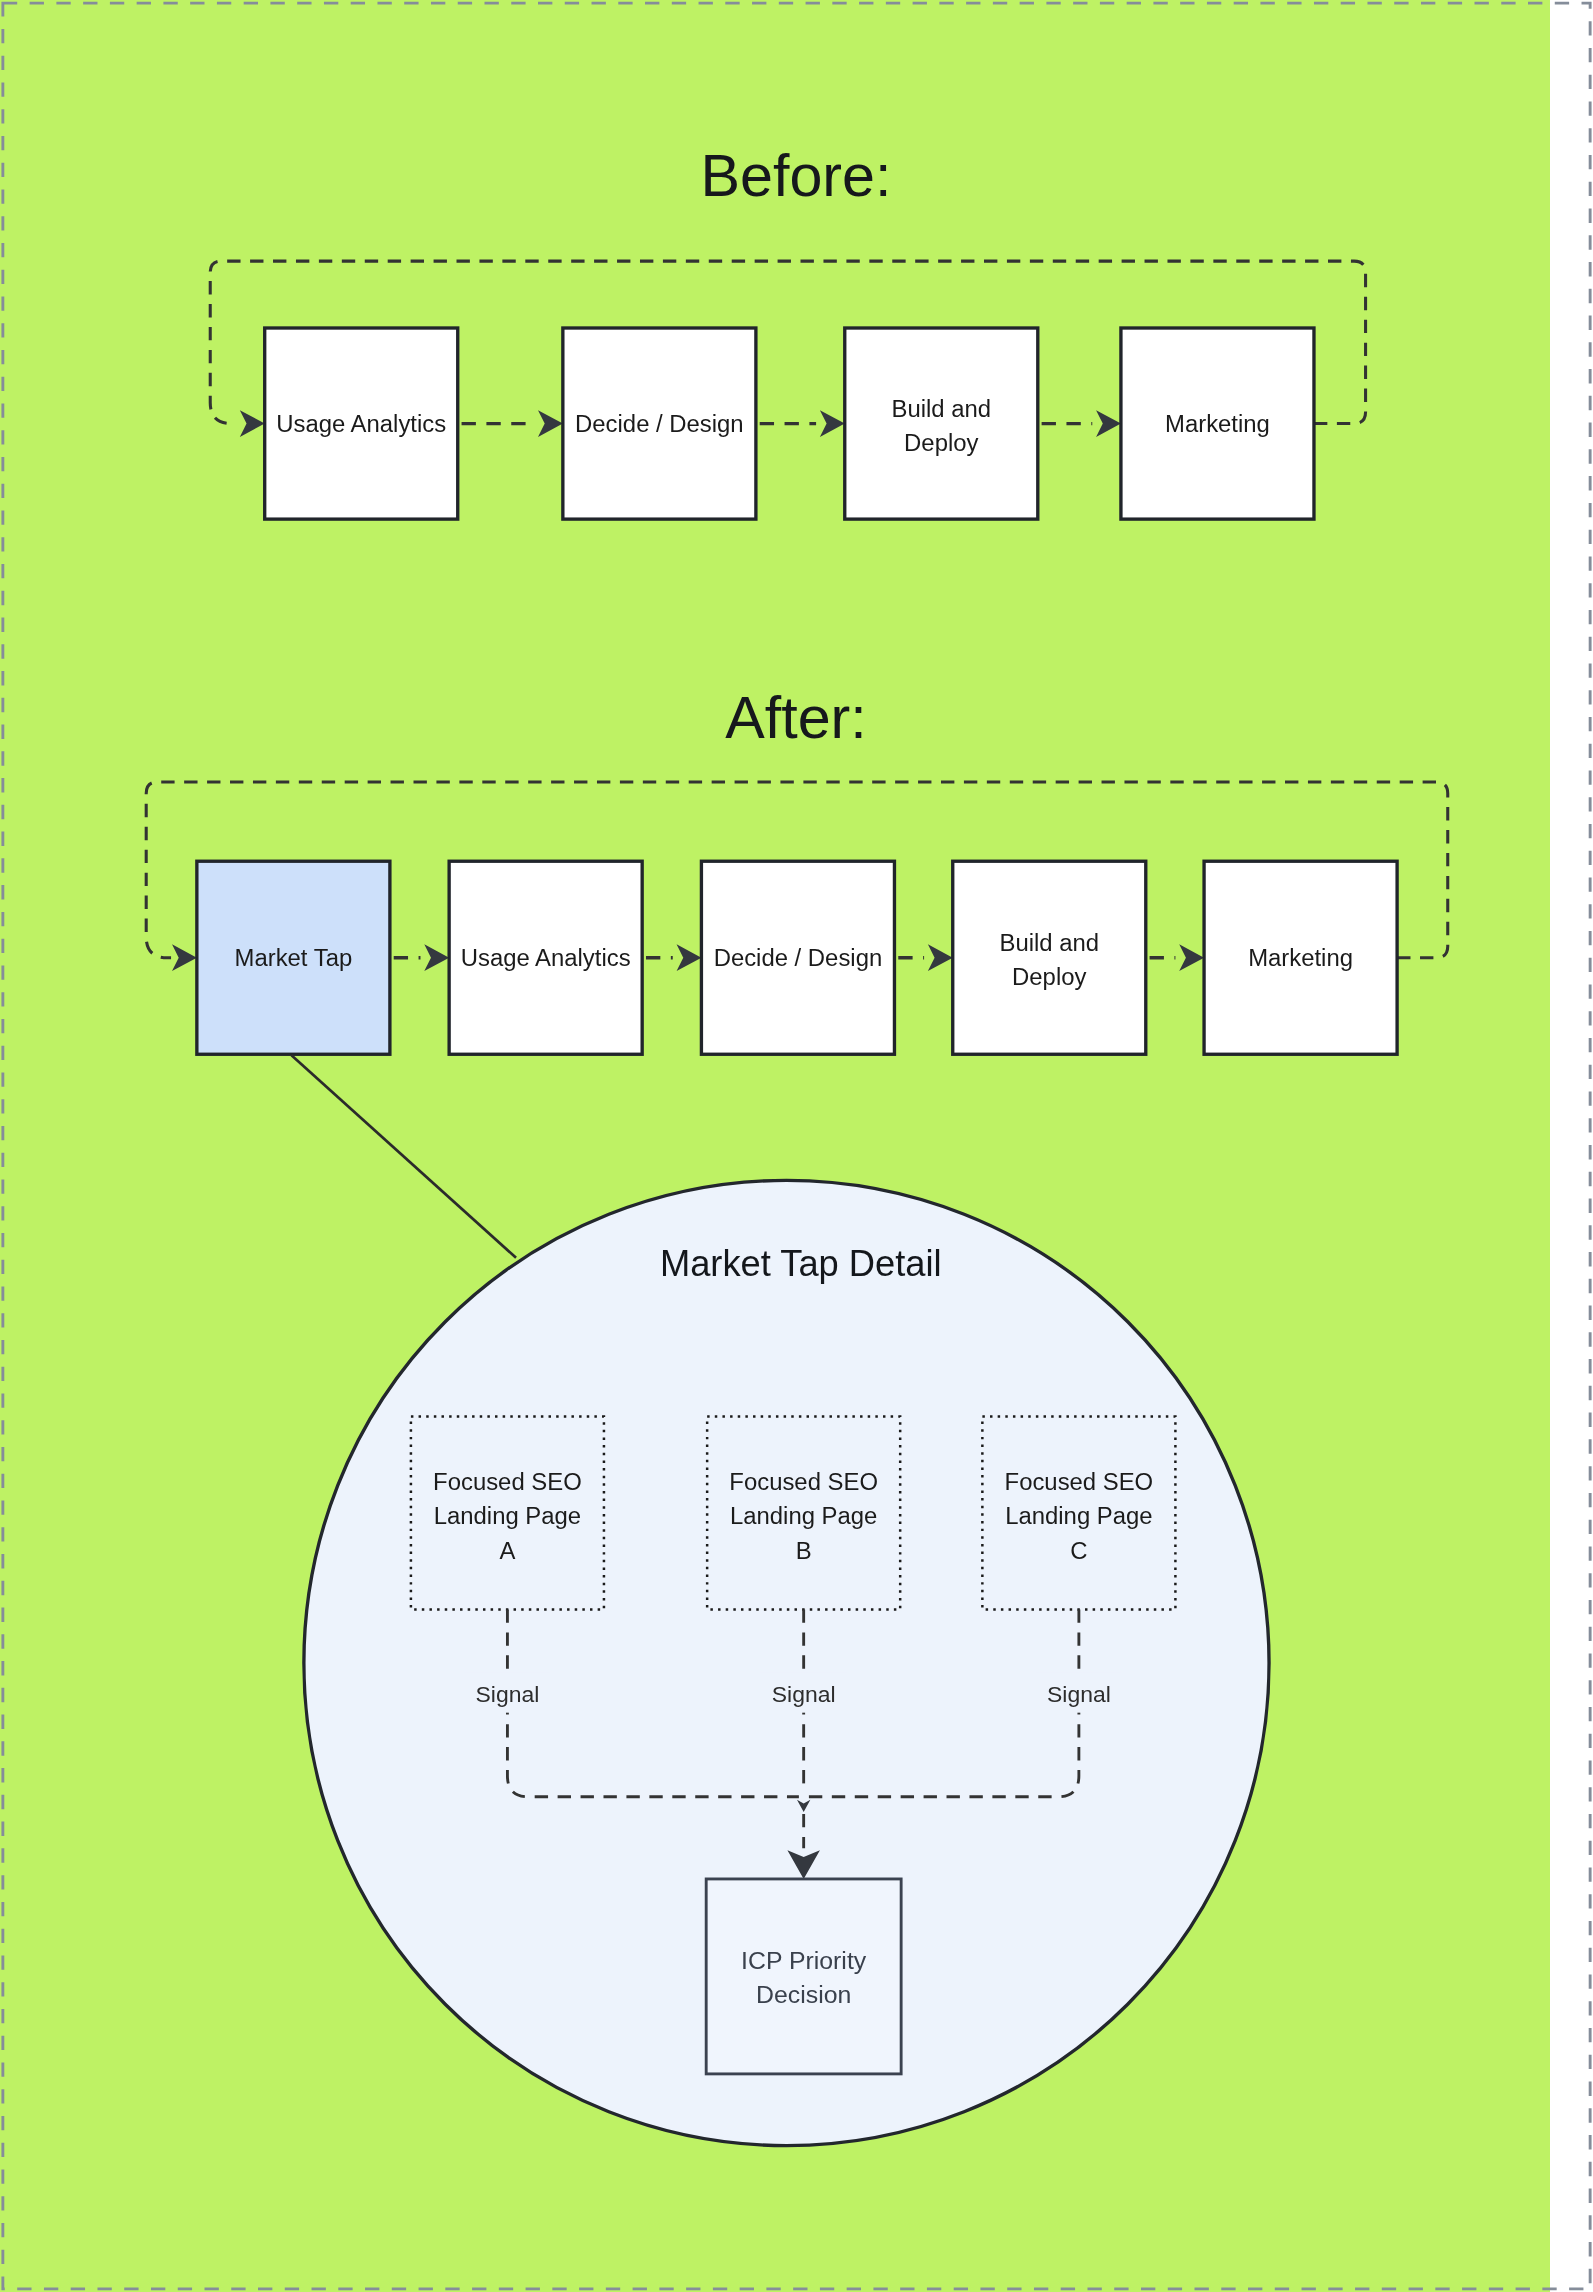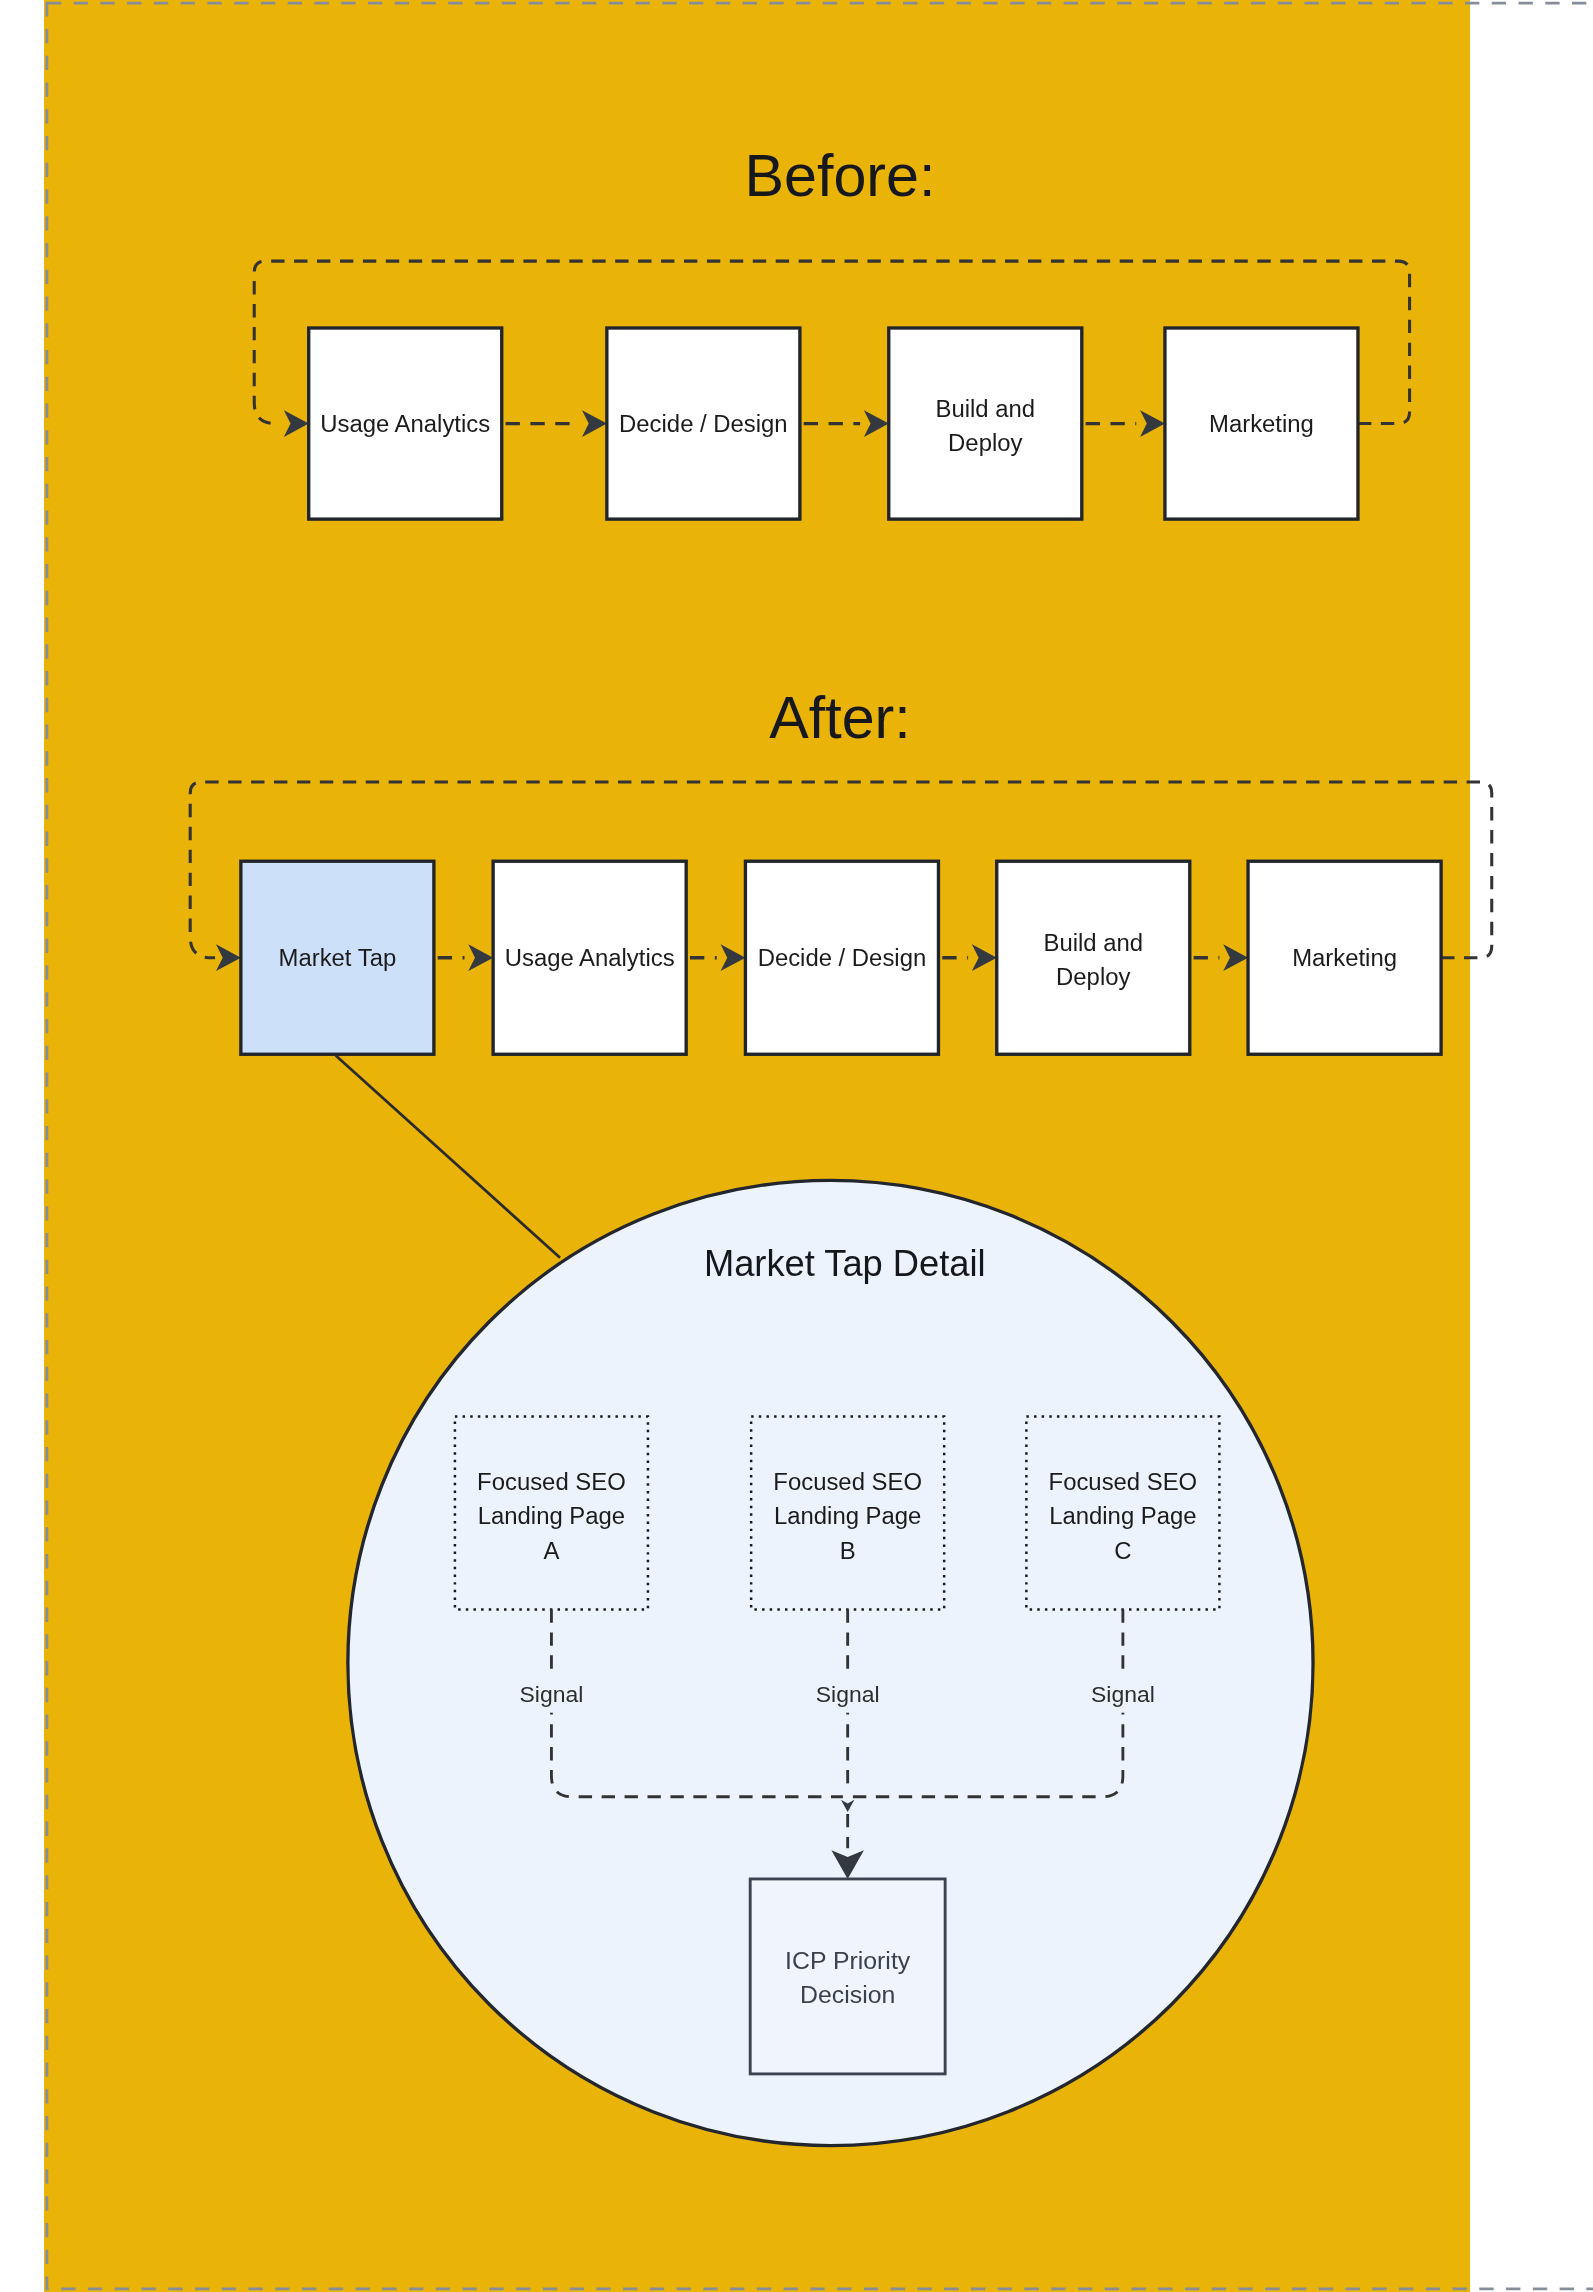--- a/index.html
+++ b/index.html
@@ -1,16 +1,16 @@
 <!DOCTYPE html>
 <html><head>
 <meta charset="utf-8">
 <style>
   html,body { margin:0; padding:0; background:#ffffff; }
-  .canvas-wrap { width:1426px; height:2292px; position:relative; background:#eab308;margin-left:44px; }
+  .canvas-wrap { width:1550px; height:2292px; position:relative; background:#bef264; }
   svg { display:block; }
   svg text {
     font-family:"Liberation Sans","DejaVu Sans",sans-serif;
     text-anchor:middle;
   }
   .title          { font-size:62px; font-weight:500; fill:#16181c; }
   .detail-title   { font-size:38px; font-weight:500; fill:#14171c; }
   .node-label     { font-size:25px; font-weight:500; fill:#1b1b1b; }
   .signal-label   { font-size:24px; font-weight:400; fill:#2d2d2d; }
   .decision-label { font-size:26px; font-weight:500; fill:#3a414d; }

